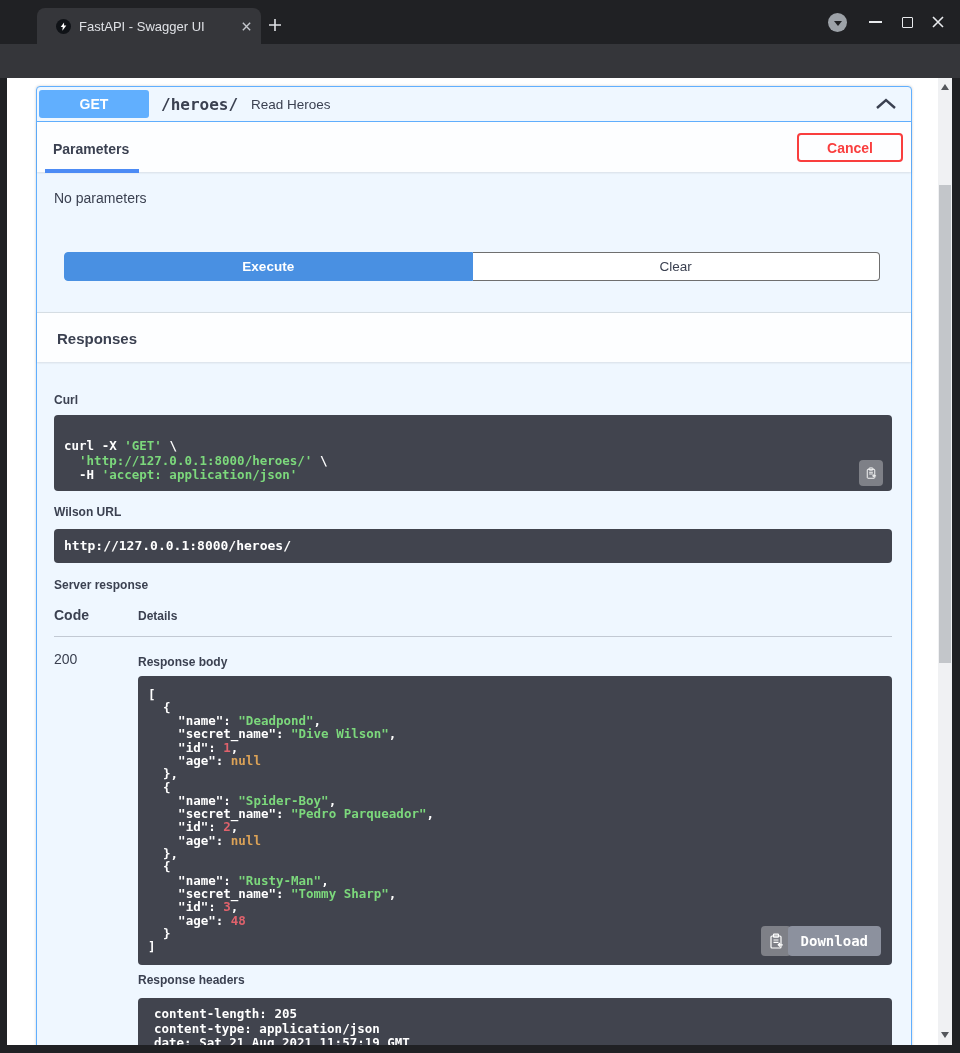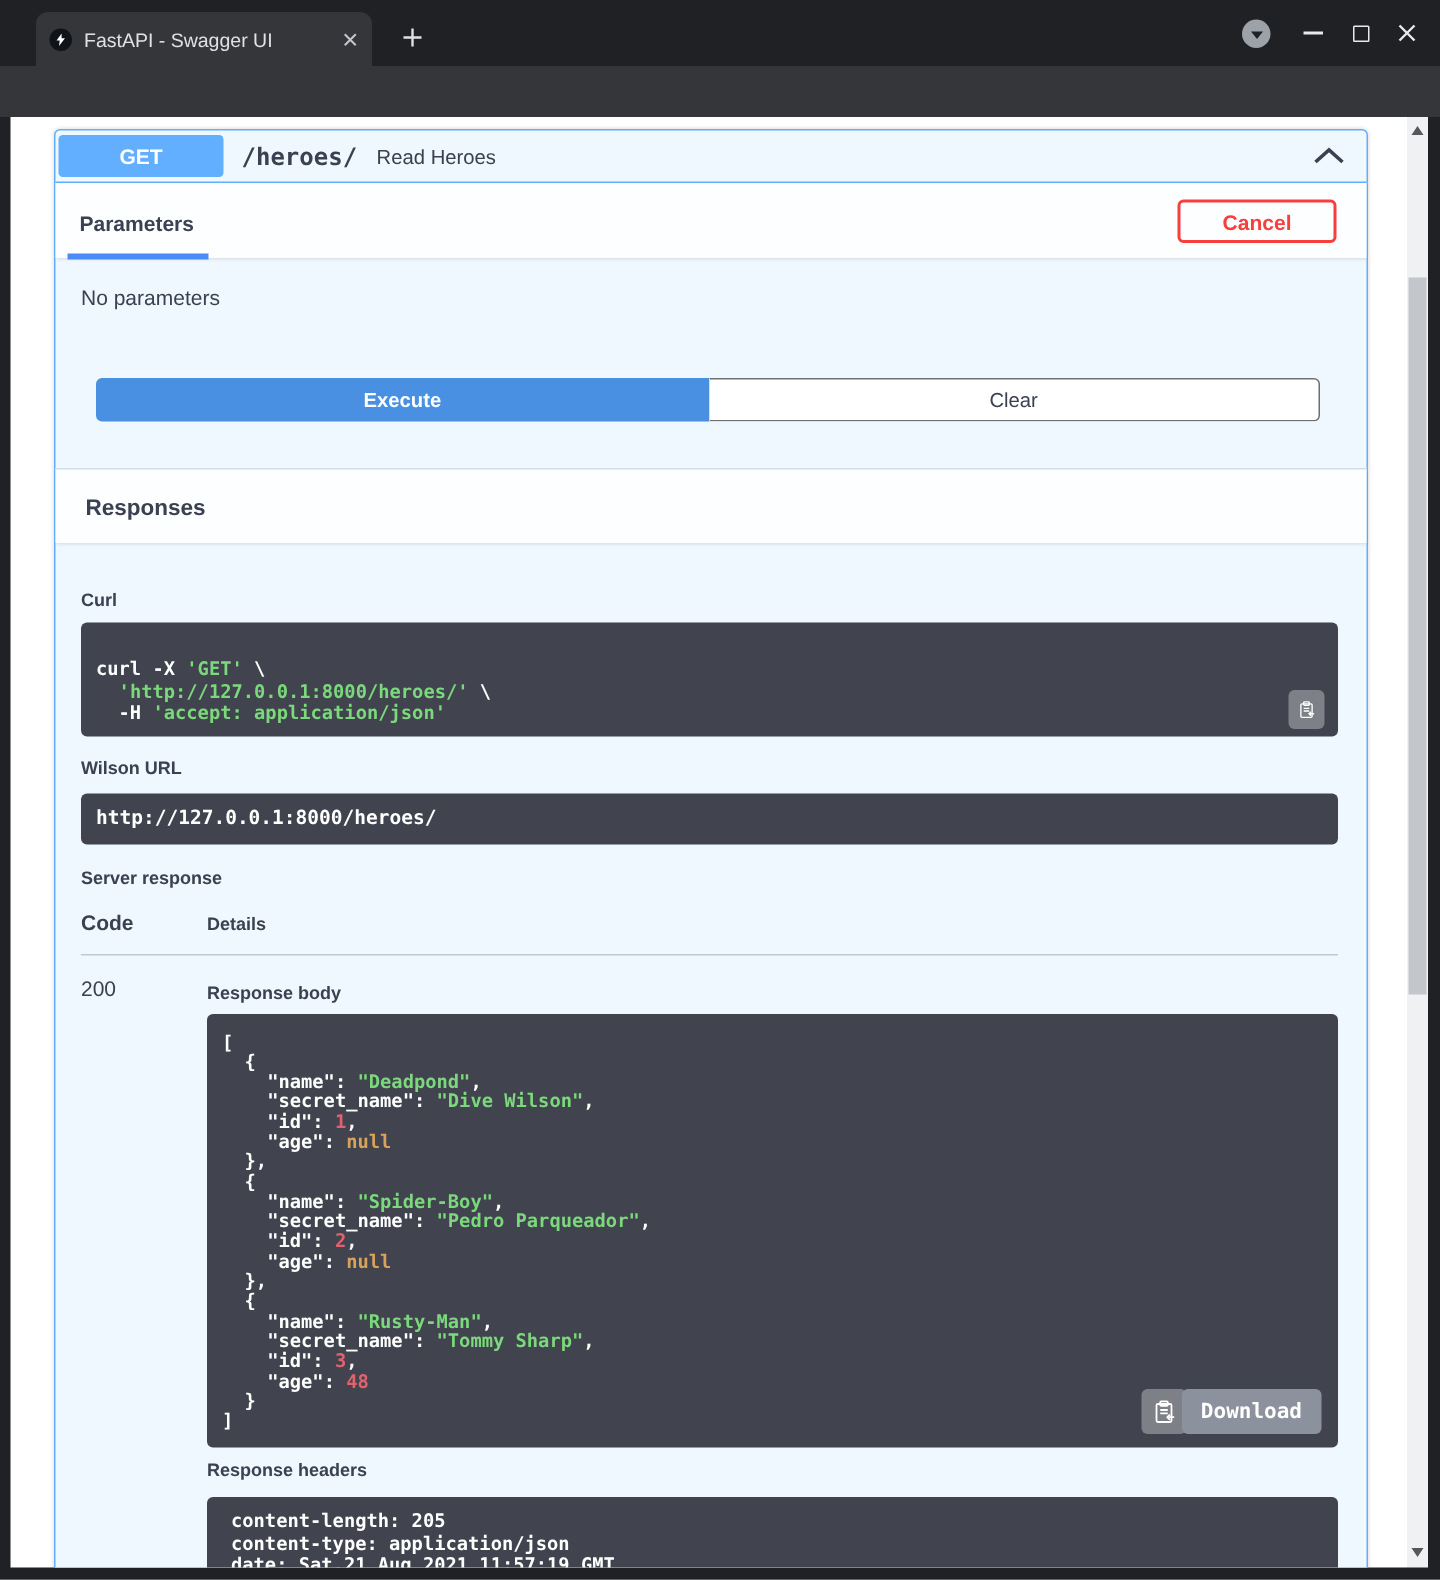--- a/index.html
+++ b/index.html
@@ -7,22 +7,22 @@
     --code-bg:#41444e; --ts:#7cd87c; --ti:#e0626c; --tn:#dba257;
     --ink:#3b4151;
   }
   *{box-sizing:border-box;}
   html,body{margin:0;padding:0;background:#555;}
   .screen{position:relative;width:960px;height:1053px;background:#202124;overflow:hidden;
           font-family:"Liberation Sans",sans-serif;}
 
   
   .titlebar{position:absolute;left:0;top:0;width:960px;height:44px;background:#202124;}
-  .tab{position:absolute;left:24px;top:8px;width:224px;height:36px;background:#35363a;
-       border-radius:8px 8px 0 0;display:flex;align-items:center;padding:0 9px 0 9px;}
+  .tab{position:absolute;left:37px;top:8px;width:224px;height:36px;background:#35363a;
+       border-radius:8px 8px 0 0;display:flex;align-items:center;padding:0 9px 0 19px;}
   .favicon{width:15px;height:15px;border-radius:50%;background:#101317;display:flex;
            align-items:center;justify-content:center;flex:none;}
   .tab-title{margin-left:8px;font-size:13px;color:#dfe1e5;white-space:nowrap;overflow:hidden;flex:1;}
   .icon-btn{display:flex;align-items:center;justify-content:center;background:none;border:none;padding:0;cursor:default;}
   .newtab{position:absolute;left:262px;top:12px;width:26px;height:26px;}
   .win-chip{position:absolute;left:828px;top:13px;width:19px;height:19px;border-radius:50%;
             background:#9da2a8;display:flex;align-items:center;justify-content:center;}
   .win-chip .tri{width:0;height:0;border-left:4px solid transparent;border-right:4px solid transparent;
                  border-top:5px solid #202124;margin-top:1px;}
   .win-min{position:absolute;left:869px;top:21px;width:13px;height:2px;background:#e8eaed;}
@@ -66,21 +66,21 @@
   .method-badge{width:110px;height:28px;border-radius:3px;background:var(--get-blue);color:#fff;
                 font-weight:bold;font-size:14px;display:flex;align-items:center;justify-content:center;}
   .ep-path{margin-left:12px;font-family:"DejaVu Sans Mono",monospace;font-weight:bold;font-size:16px;color:var(--ink);}
   .ep-desc{margin-left:13px;font-size:13.5px;color:var(--ink);text-align:center;}
   .chevron{margin-left:auto;display:flex;align-items:center;}
 
   .sec-header{position:relative;height:50px;background:rgba(255,255,255,.85);
               box-shadow:0 1px 2px rgba(0,0,0,.1);}
   .tab-item{position:absolute;left:8px;top:19px;padding:0 10px 12px 8px;border-bottom:4px solid #4c8bf5;
             font-weight:bold;font-size:14px;color:var(--ink);}
-  .btn-cancel{position:absolute;right:20px;top:11px;height:29px;padding:0 28px;background:transparent;
+  .btn-cancel{position:absolute;right:8px;top:11px;height:29px;padding:0 28px;background:transparent;
               border:2px solid var(--cancel-red);border-radius:4px;color:var(--cancel-red);
               font-weight:bold;font-size:14px;font-family:inherit;}
   .resp-heading{position:absolute;left:20px;top:17px;font-weight:bold;font-size:15px;color:var(--ink);}
   .responses-header{position:relative;height:50px;background:rgba(255,255,255,.85);
                     border-top:1px solid #d5dde3;box-shadow:0 1px 2px rgba(0,0,0,.1);margin-top:31px;}
 
   .no-params{padding:18px 17px 0;font-size:14px;color:var(--ink);}
   .execute-wrapper{display:flex;margin:46px 31px 0 27px;height:29px;}
   .btn-execute{flex:1;background:var(--exec-blue);border:1px solid var(--exec-blue);border-radius:4px 0 0 4px;
                color:#fff;font-weight:bold;font-size:13.5px;font-family:inherit;}

